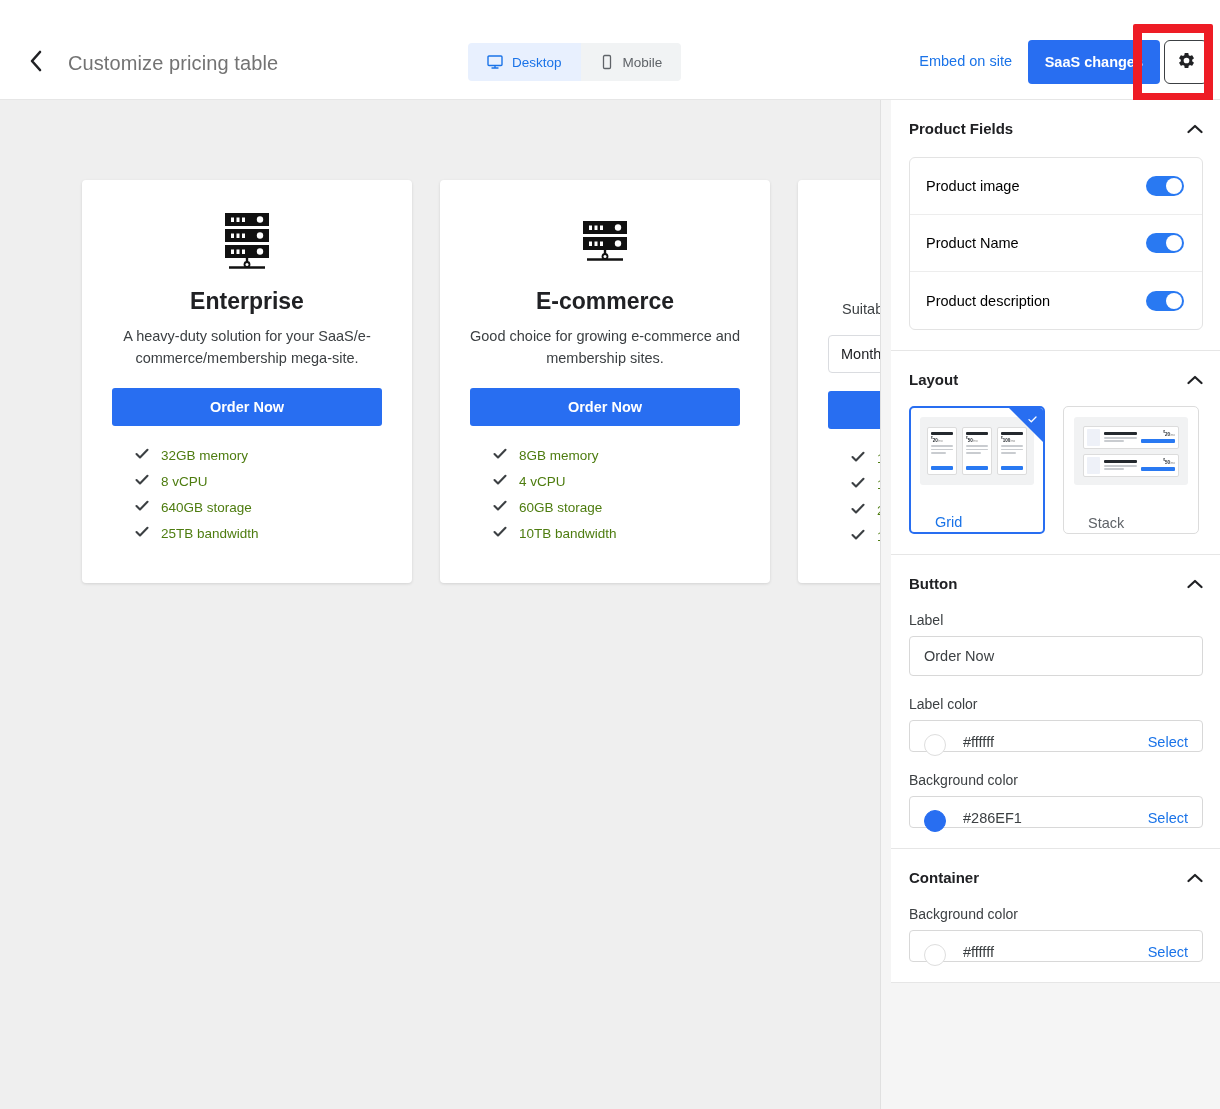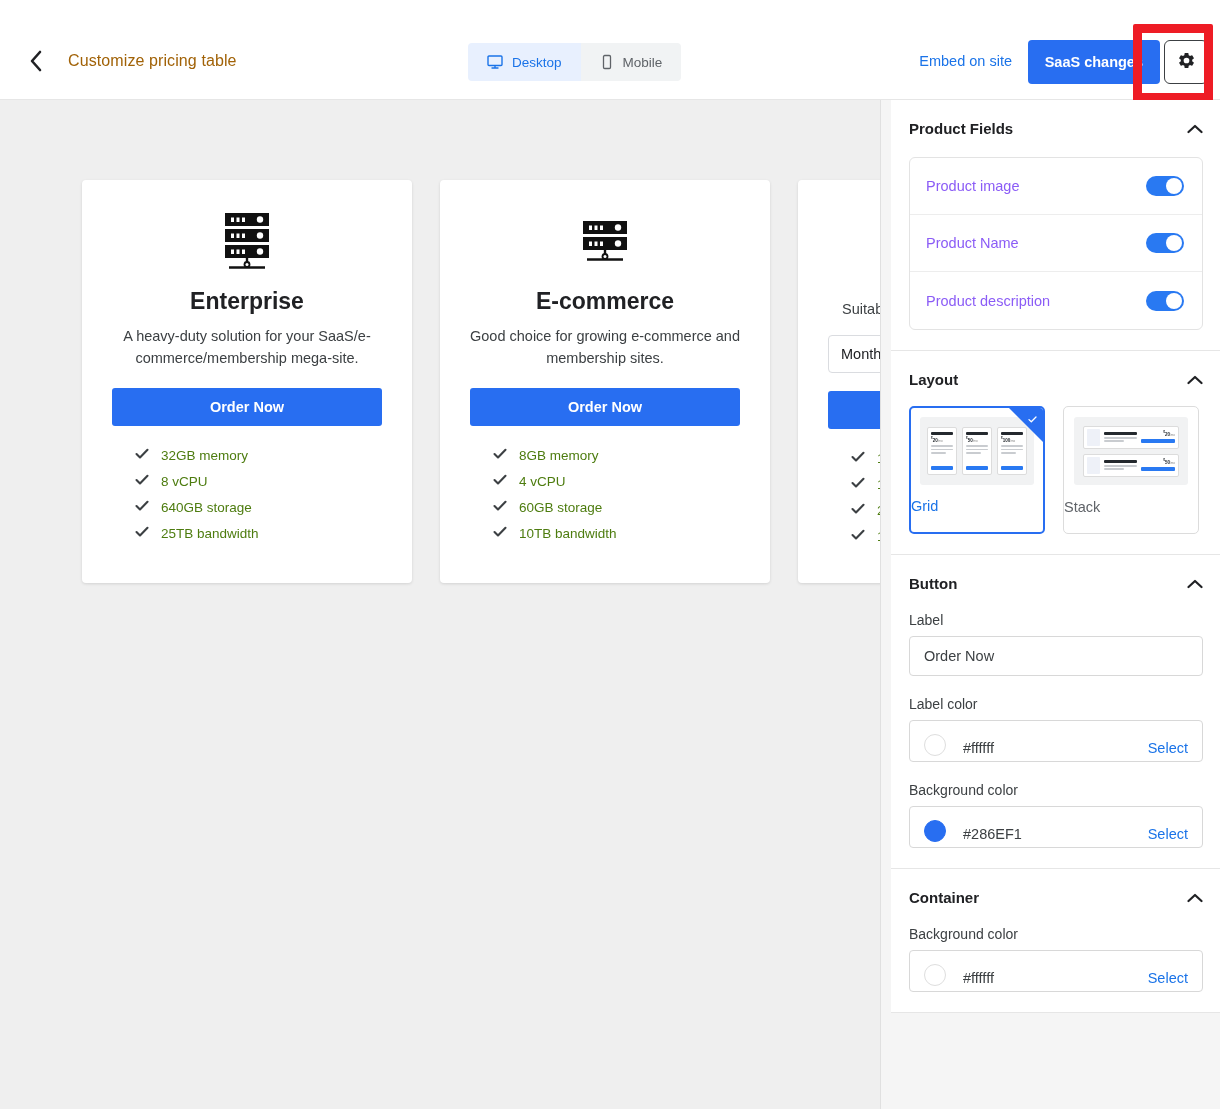--- a/index.html
+++ b/index.html
@@ -22,21 +22,21 @@
   }
   .back-btn {
     position: absolute; left: 22px; top: 47px;
     width: 28px; height: 28px;
     display: flex; align-items: center; justify-content: center;
     cursor: pointer;
   }
   .back-btn svg { display: block; }
   .page-title {
     position: absolute; left: 68px; top: 52px;
-    font-size: 16px; color: #a16207; letter-spacing: .1px;
+    font-size: 20px; color: #737373; letter-spacing: .1px;
   }
 
   .view-toggle {
     position: absolute; left: 468px; top: 43px;
     display: flex; border-radius: 4px; overflow: hidden;
   }
   .vt-btn {
     display: flex; align-items: center; gap: 9px;
     height: 38px; padding: 0 19px;
     font-size: 13.5px; cursor: pointer; border: none;
@@ -163,21 +163,21 @@
     margin-top: 20px;
     border: 1px solid #e3e3e3; border-radius: 6px;
     overflow: hidden;
   }
   .field-row {
     display: flex; align-items: center; justify-content: space-between;
     height: 57px; padding: 0 18px 0 16px;
     border-bottom: 1px solid #ededed;
   }
   .field-row:last-child { border-bottom: none; }
-  .field-label { font-size: 14.5px; color: #8b5cf6; }
+  .field-label { font-size: 14.5px; color: #000000; }
   .toggle {
     width: 38px; height: 20px; border-radius: 10px;
     background: #2979f2; position: relative; cursor: pointer; flex: none;
   }
   .toggle .knob {
     position: absolute; right: 2px; top: 2px;
     width: 16px; height: 16px; border-radius: 50%;
     background: #fff;
   }
 
@@ -192,21 +192,21 @@
   }
   .layout-opt.selected { border: 2px solid #286EF1; }
   .layout-thumb {
     margin: 10px; height: 68px; background: #f1f2f3;
     border-radius: 3px;
     display: flex; align-items: center; justify-content: center;
   }
   .layout-opt.selected .layout-thumb { margin: 9px; }
   .layout-name {
     font-size: 14.5px; color: #5f6368;
-    padding-left: 0; margin-top: 4px;
+    padding-left: 24px; margin-top: 20px;
   }
   .layout-opt.selected .layout-name { color: #1a73e8; }
   .corner-check {
     position: absolute; top: 0; right: 0;
     width: 0; height: 0;
     border-top: 34px solid #286EF1;
     border-left: 34px solid transparent;
   }
   .corner-check-icon {
     position: absolute; top: 5px; right: 4px;
@@ -241,23 +241,23 @@
 
   
   .sub-label { font-size: 14px; color: #3c4043; margin-top: 20px; }
   .text-input {
     margin-top: 8px; width: 100%; height: 40px;
     border: 1px solid #d8d8d8; border-radius: 4px;
     padding: 0 14px; font-size: 14.5px; color: #3c4043;
     font-family: inherit; background: #fff;
   }
   .color-input {
-    margin-top: 8px; width: 100%; height: 42px;
+    margin-top: 8px; width: 100%; height: 32px;
     border: 1px solid #d8d8d8; border-radius: 4px;
-    display: flex; align-items: flex-end; padding: 5px 14px;
+    display: flex; align-items: flex-start; padding: 13px 14px;
     background: #fff;
   }
   .swatch {
     width: 22px; height: 22px; border-radius: 50%;
     border: 1px solid #dedede; flex: none;
   }
   .color-val { margin-left: 17px; font-size: 14.5px; color: #3c4043; flex: 1; }
   .select-link { font-size: 14.5px; color: #1a73e8; cursor: pointer; }
 </style>
 </head>

